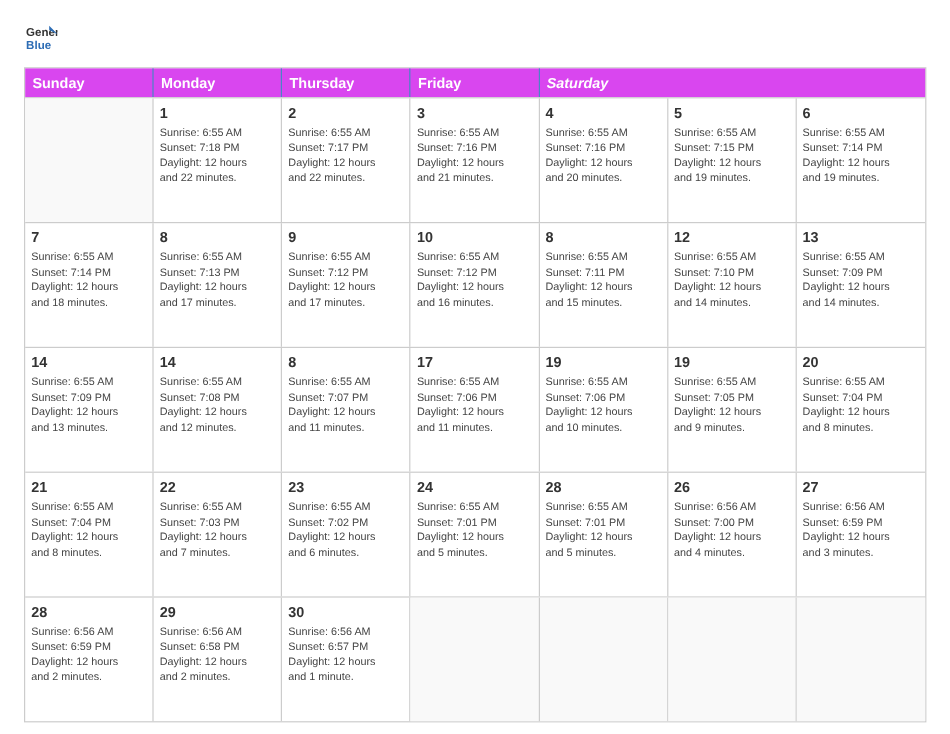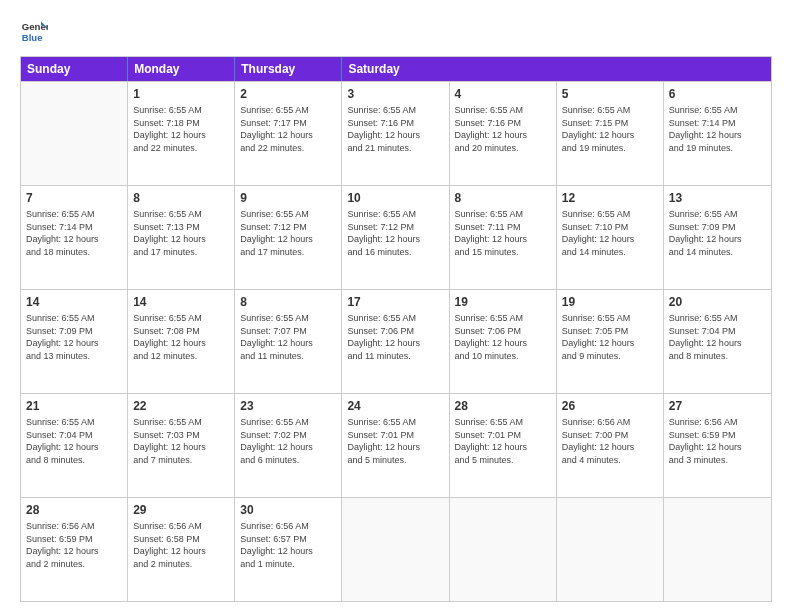--- a/index.html
+++ b/index.html
@@ -46,31 +46,31 @@
     }
     .calendar {
       flex: 1;
       display: flex;
       flex-direction: column;
       border: 1px solid #ccc;
     }
     .cal-header {
       display: grid;
       grid-template-columns: repeat(7, 1fr);
-      background: #6d28d9;
+      background: #d946ef;
     }
     .cal-header-cell {
       color: #fff;
       font-size: 12px;
       font-weight: bold;
       padding: 5px 6px;
       text-align: left;
       border-right: 1px solid #4a85c5;
     }
-    .cal-header-cell:last-child { border-right: none; }
+    .cal-header-cell:last-child { border-right: none; font-style: italic; }
     .cal-body {
       flex: 1;
       display: flex;
       flex-direction: column;
     }
     .cal-row {
       display: grid;
       grid-template-columns: repeat(7, 1fr);
       flex: 1;
       border-top: 1px solid #ccc;
@@ -117,20 +117,21 @@
       <div class="month-title"></div>
       <div class="subtitle"></div>
     </div>
   </div>
 
   <div class="calendar">
     <div class="cal-header">
     <div class="cal-header-cell">Sunday</div>
         <div class="cal-header-cell">Monday</div>
         <div class="cal-header-cell">Thursday</div>
+        <div class="cal-header-cell">Friday</div>
         <div class="cal-header-cell">Saturday</div>
       </div>
     <div class="cal-body">
     <div class="cal-row">
           <div class="cal-cell empty"></div>
           <div class="cal-cell">
             <div class="day-num">1</div>
             <div class="cell-info" style="white-space: pre-line;">Sunrise: 6:55 AM
 Sunset: 7:18 PM
 Daylight: 12 hours

